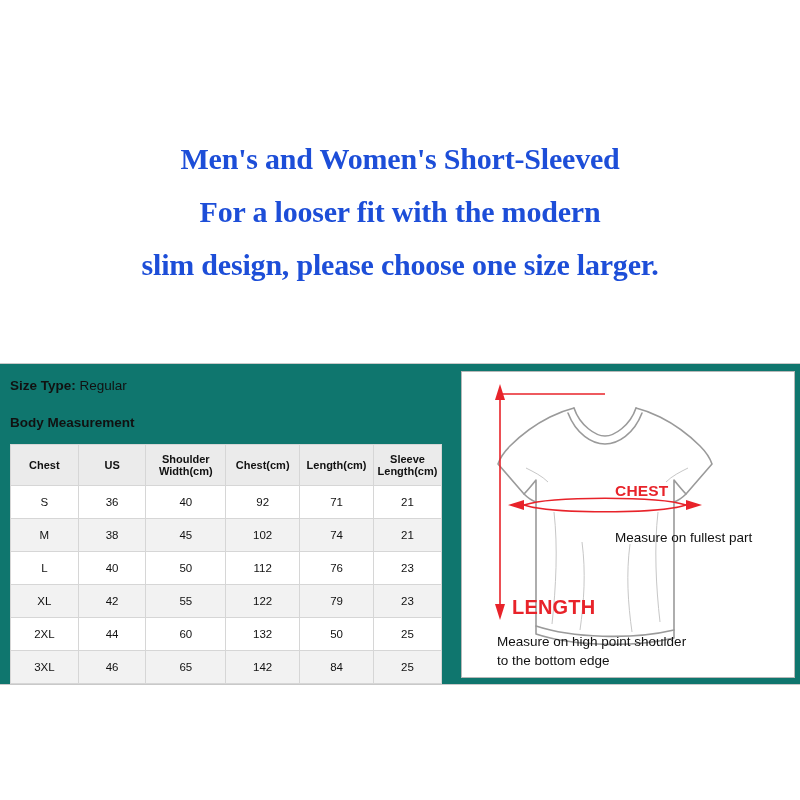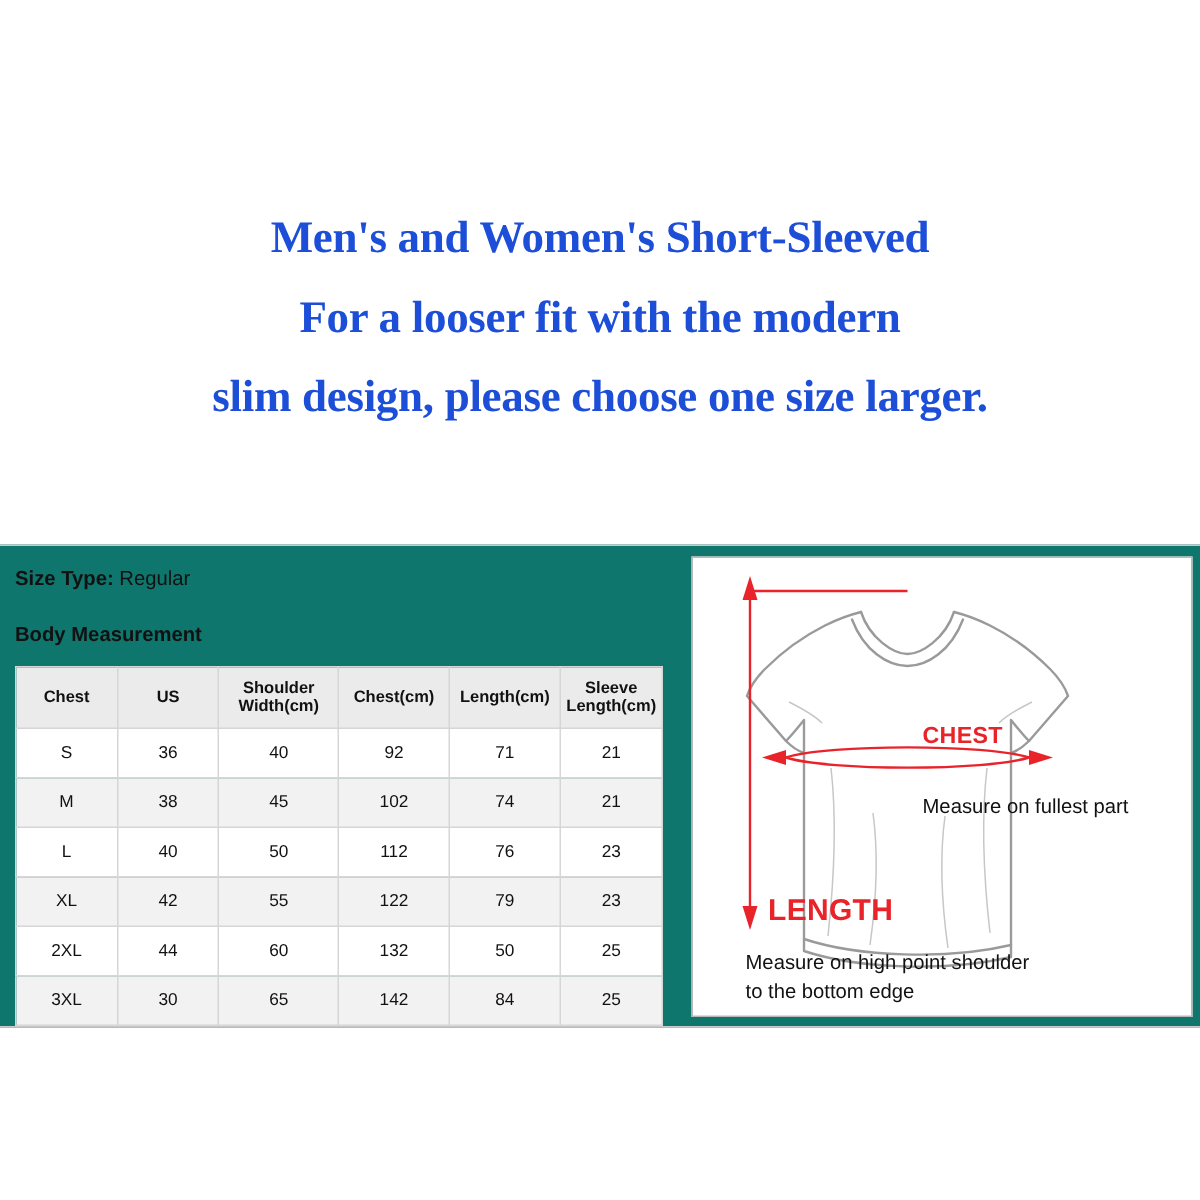--- a/index.html
+++ b/index.html
@@ -259,21 +259,21 @@
           <tr>
             <td>2XL</td>
             <td>44</td>
             <td>60</td>
             <td>132</td>
             <td>50</td>
             <td>25</td>
           </tr>
           <tr>
             <td>3XL</td>
-            <td>30</td>
+            <td>46</td>
             <td>65</td>
             <td>142</td>
             <td>84</td>
             <td>25</td>
           </tr>
         </tbody>
       </table>
     </div>
 
     <div class="illus-box">

